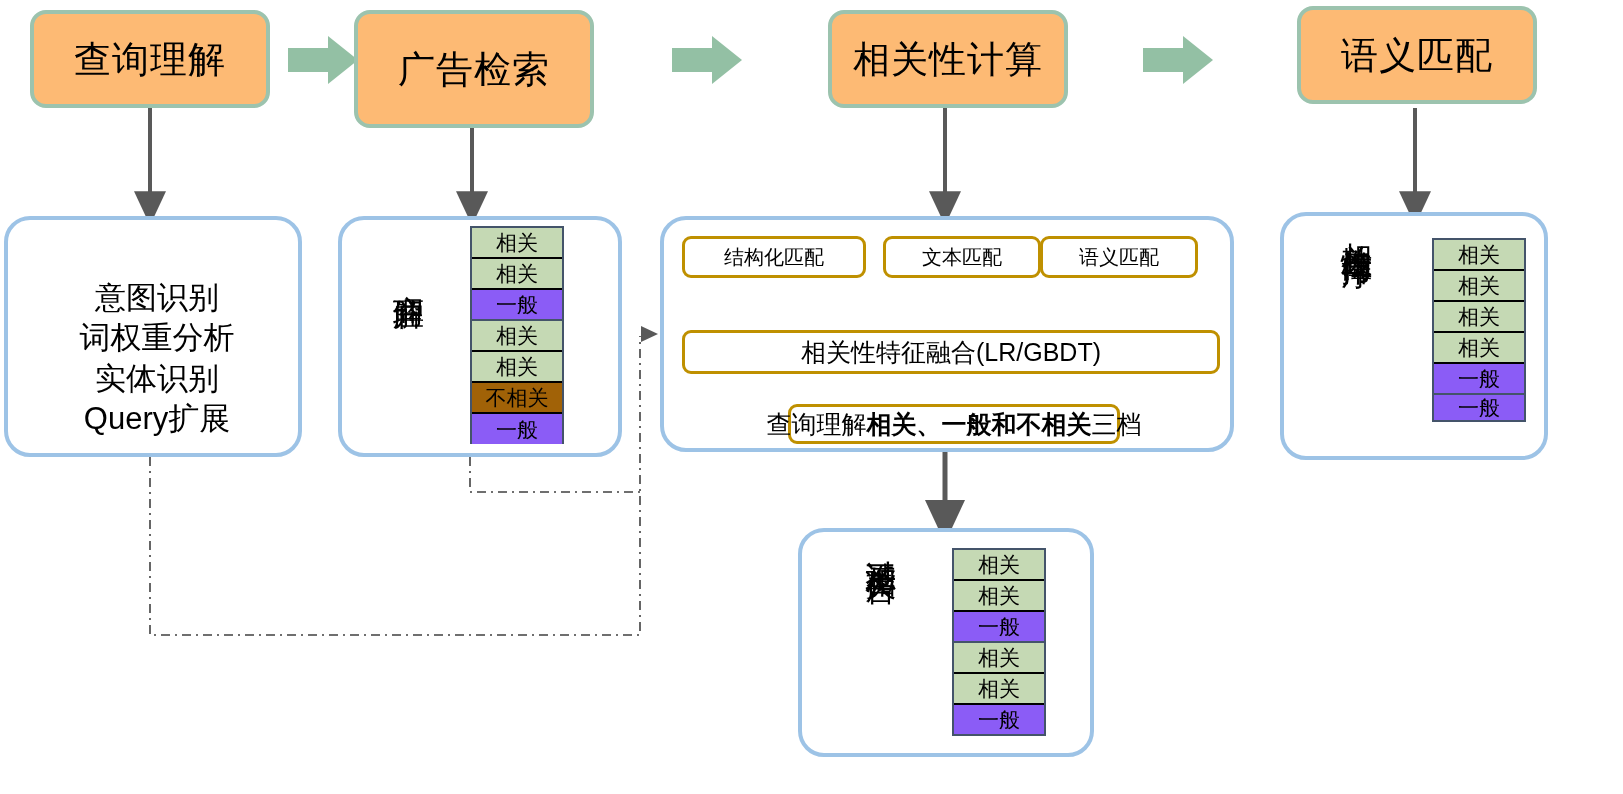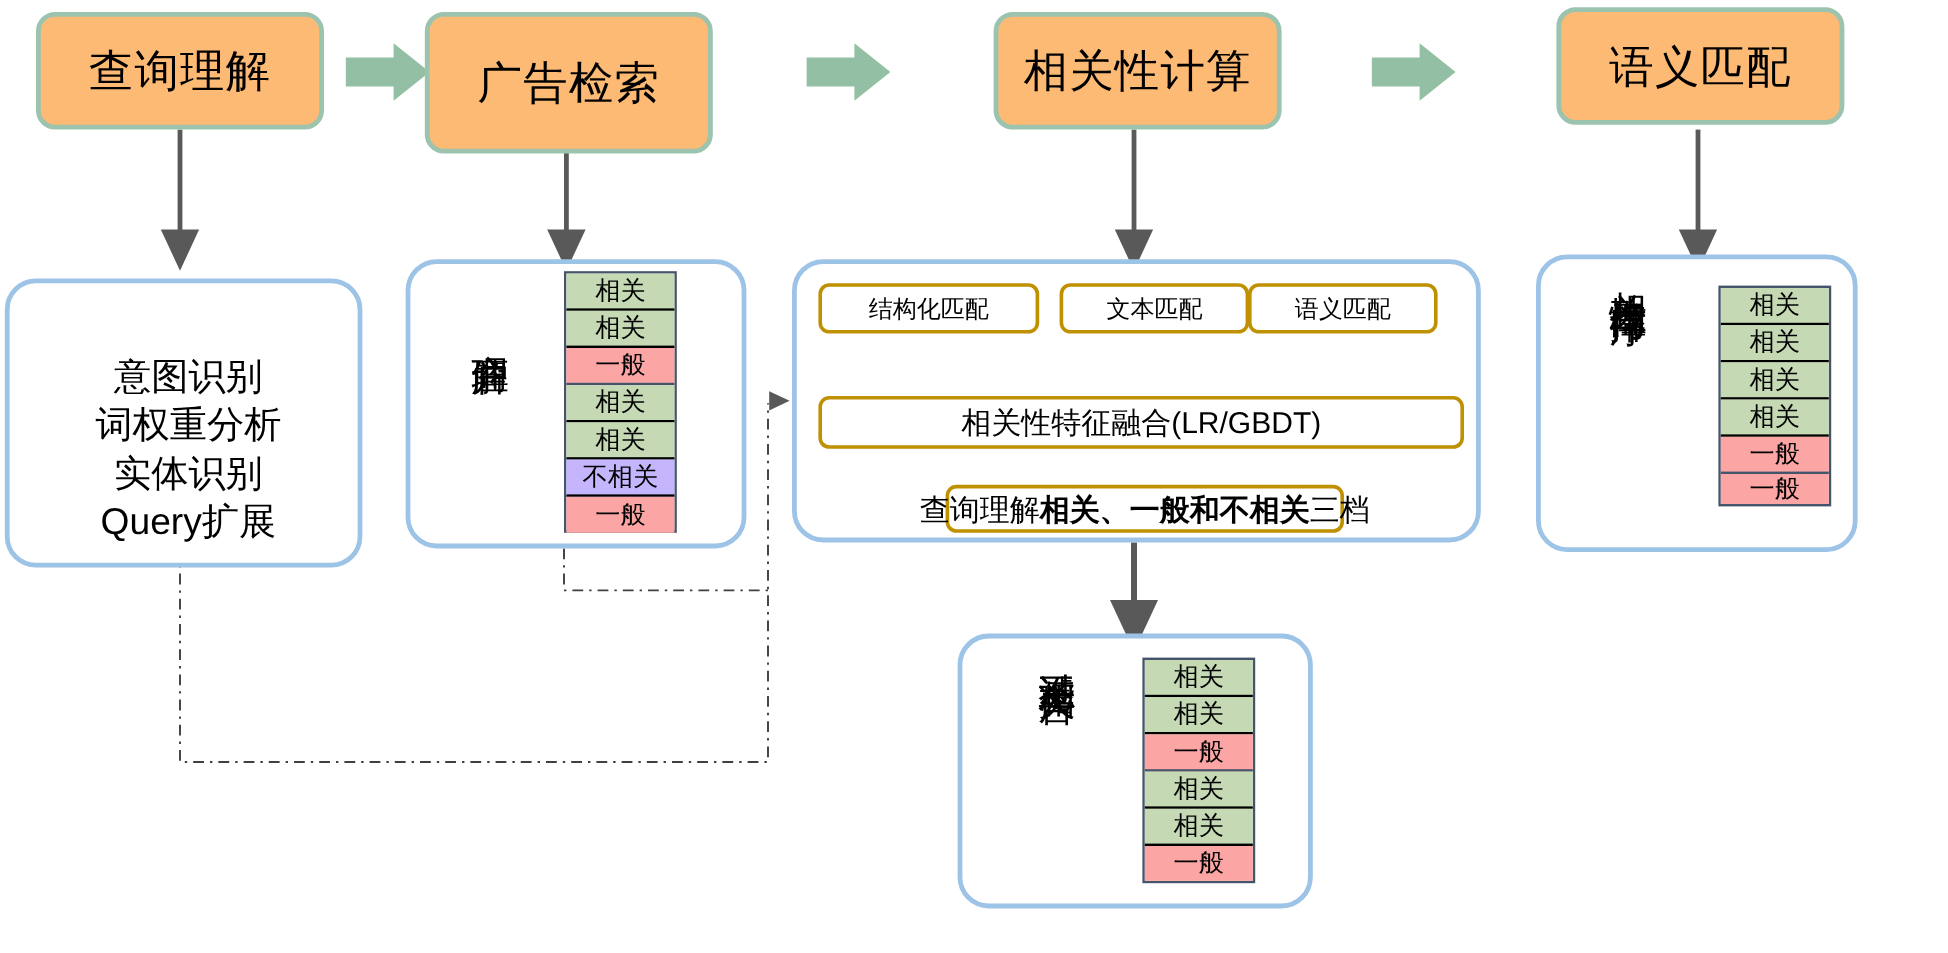--- a/index.html
+++ b/index.html
@@ -76,22 +76,22 @@
   .chip{
     display:flex;
     align-items:center;
     justify-content:center;
     font-size:21px;
     line-height:1;
     box-sizing:border-box;
     color:#000;
   }
   .chip.rel{background:#c5d9b4;border-bottom:2px solid #000;}
-  .chip.mid{background:#fca5a5;border-bottom:2px solid #44546a;}
-  .chip.irr{background:#c4b5fd;border-bottom:2px solid #000;}
+  .chip.mid{background:#8b5cf6;border-bottom:2px solid #44546a;}
+  .chip.irr{background:#a16207;border-bottom:2px solid #000;}
   .chip.last{border-bottom:none;}
   
   .goldbox{
     position:absolute;
     background:#ffffff;
     border:3px solid #bf9000;
     border-radius:9px;
     display:flex;
     align-items:center;
     justify-content:center;
@@ -168,21 +168,21 @@
   <div class="stage-box" style="left:354px;top:10px;width:240px;height:118px;">
     <span class="stage-label">广告检索</span>
   </div>
   <div class="stage-box" style="left:828px;top:10px;width:240px;height:98px;">
     <span class="stage-label">相关性计算</span>
   </div>
   <div class="stage-box" style="left:1297px;top:6px;width:240px;height:98px;">
     <span class="stage-label">语义匹配</span>
   </div>
 
-  <div class="panel" style="left:4px;top:216px;width:298px;height:241px;margin-top:16px;">
+  <div class="panel" style="left:4px;top:216px;width:298px;height:241px;">
     <div class="mtext" style="left:0;top:58px;width:298px;">意图识别
 词权重分析
 实体识别
 Query扩展</div>
   </div>
 
   <div class="panel" style="left:338px;top:216px;width:284px;height:241px;">
     <div class="vtext" style="left:48px;top:50px;height:165px;">商户理解</div>
     <div class="chipstack" style="left:128px;top:6px;width:94px;height:218px;">
       <div class="chip rel" style="height:31px;">相关</div>

